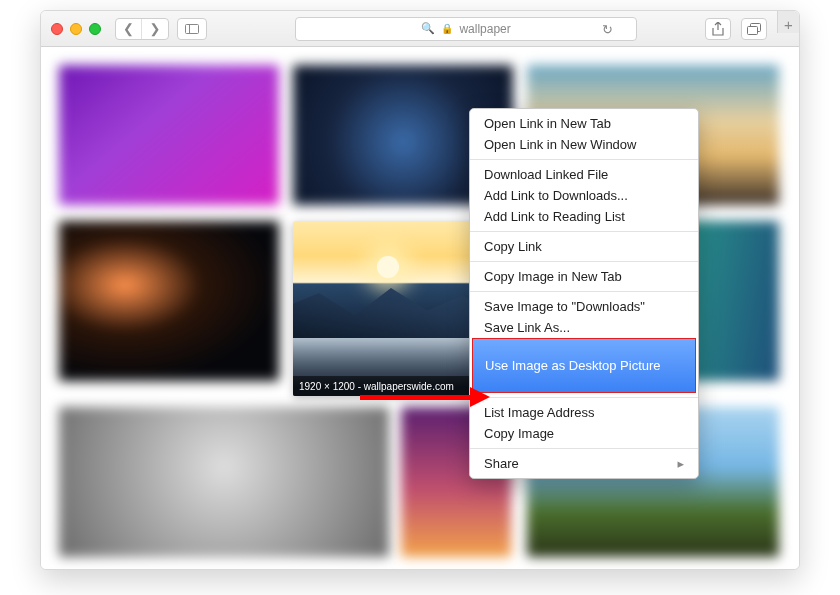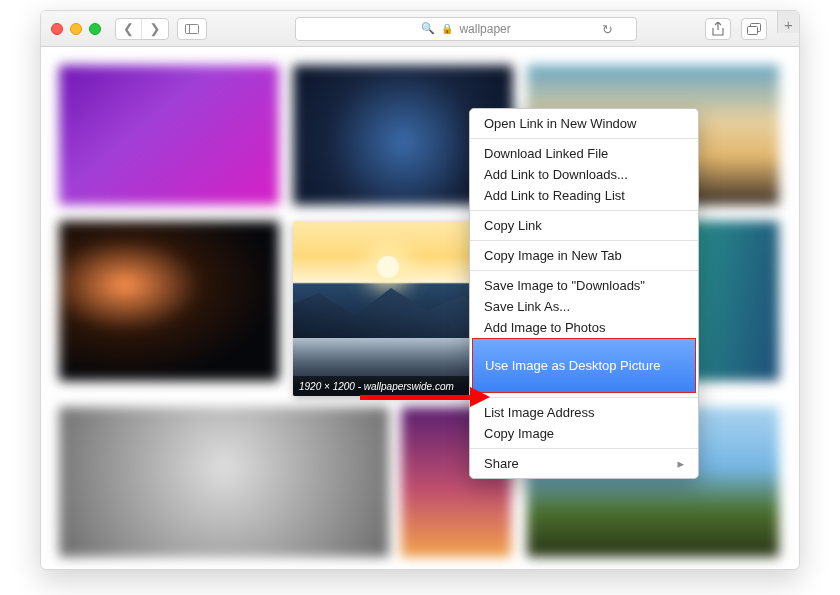--- a/index.html
+++ b/index.html
@@ -65,21 +65,20 @@
   .t4{left:18px; top:174px; width:220px; height:160px; background:radial-gradient(ellipse at 30% 40%, #ff914d 0%, #2a1408 35%, #06070b 70%);}
   .t6{left:486px; top:174px; width:252px; height:160px; background:linear-gradient(100deg,#3154b8 0%, #2a9c8d 50%, #1e4f7a 100%);}
   .t7{left:18px; top:360px; width:330px; height:150px; background:radial-gradient(circle at 50% 40%, #dedede 0%, #a9a9a9 45%, #6b6b6b 100%);}
   .t8{left:360px; top:360px; width:110px; height:150px; background:linear-gradient(#5b1f70 0%, #c04f6e 55%, #f2a24a 100%);}
   .t9{left:486px; top:360px; width:252px; height:150px; background:linear-gradient(#a9d3ef 0%, #76b7e5 40%, #4a6e2c 70%, #2a3418 100%);}
 
   .focus-thumb{
     position:absolute; left:252px; top:174px; width:220px; height:175px;
     border-radius:2px; overflow:hidden;
     box-shadow: 0 2px 8px rgba(0,0,0,0.25);
-    font-style: italic;
   }
   .focus-img{
     width:100%; height:100%;
     background:
       linear-gradient(to bottom, rgba(0,0,0,0) 60%, #1a2433 95%),
       linear-gradient(to bottom, #ffe9a8 0%, #ffd97a 20%, #fff3d0 35%, #29486a 36%, #1b2f49 55%, #e8eff7 57%, #cfe0ee 70%, #9eb6ce 85%);
     position:relative;
   }
   .sun{position:absolute; left:38%; top:20%; width:22px;height:22px;border-radius:50%;background:#fff9e0; box-shadow:0 0 20px 12px rgba(255,240,180,0.8);}
   .mtn{position:absolute; bottom:58px; left:-10px; right:-10px; height:50px;
@@ -193,33 +192,33 @@
         <div class="mtn"></div>
       </div>
       <div class="caption">
         <span>1920 × 1200 - wallpaperswide.com</span>
       </div>
     </div>
   </div>
 </div>
 
 <div class="context-menu">
+  <div class="cm-item">Open Link in New Tab</div>
   <div class="cm-item">Open Link in New Window</div>
   <div class="cm-sep"></div>
   <div class="cm-item">Download Linked File</div>
   <div class="cm-item">Add Link to Downloads...</div>
   <div class="cm-item">Add Link to Reading List</div>
   <div class="cm-sep"></div>
   <div class="cm-item">Copy Link</div>
   <div class="cm-sep"></div>
   <div class="cm-item">Copy Image in New Tab</div>
   <div class="cm-sep"></div>
   <div class="cm-item">Save Image to "Downloads"</div>
   <div class="cm-item">Save Link As...</div>
-  <div class="cm-item">Add Image to Photos</div>
   <div class="cm-item cm-highlight">Use Image as Desktop Picture</div>
   <div class="cm-sep"></div>
   <div class="cm-item">List Image Address</div>
   <div class="cm-item">Copy Image</div>
   <div class="cm-sep"></div>
   <div class="cm-item">
     <span>Share</span>
     <span style="float:right;color:#888;">▸</span>
   </div>
 </div>

